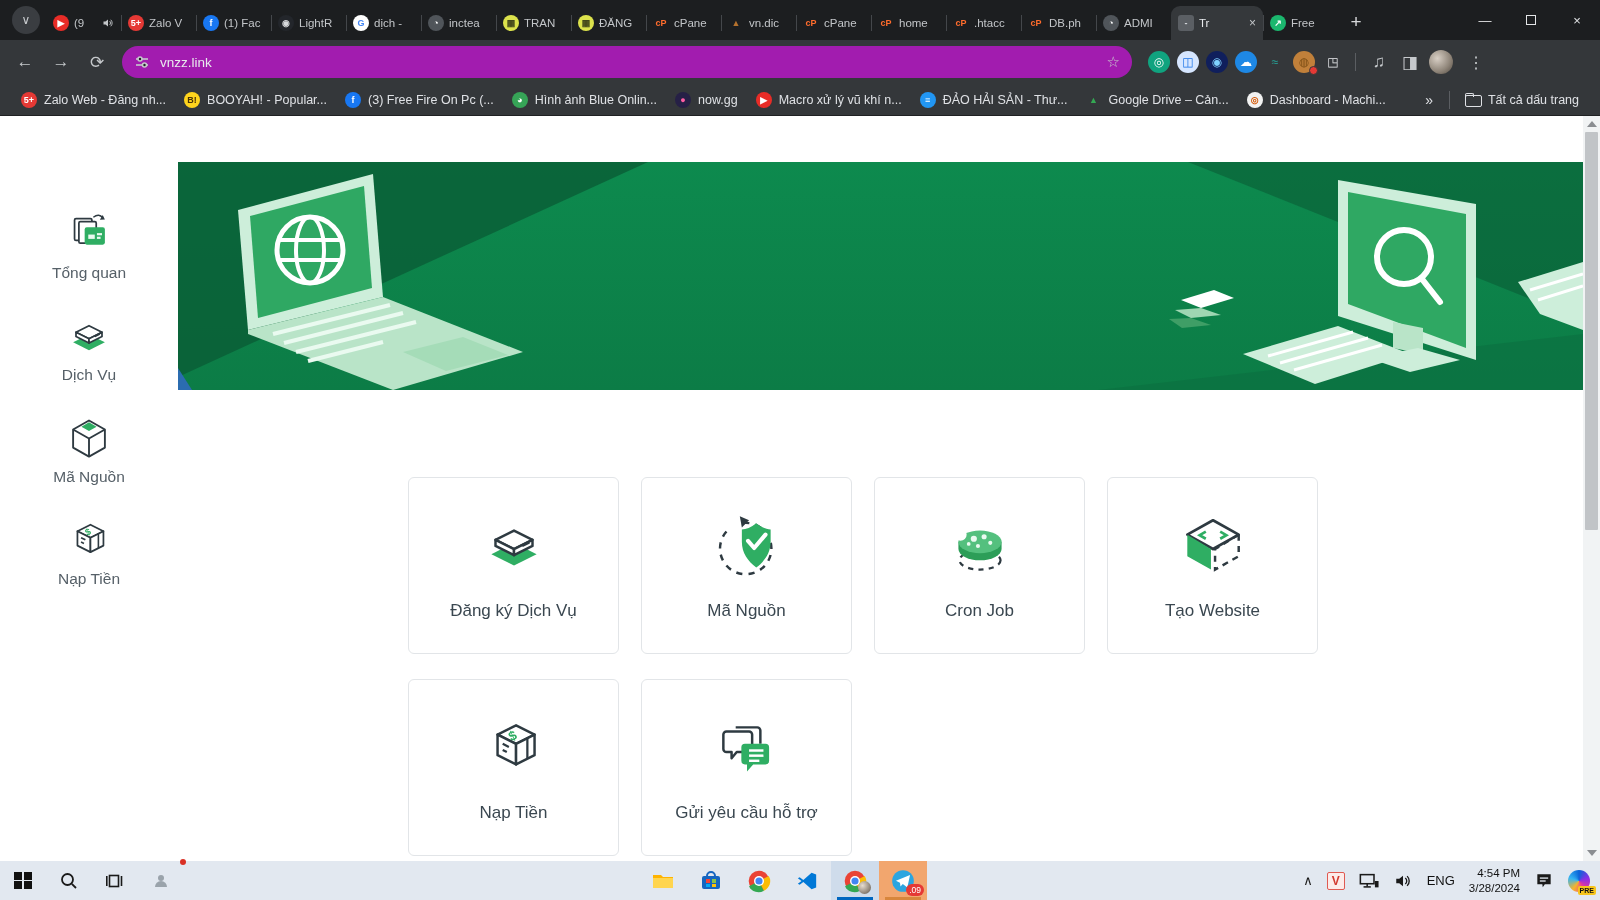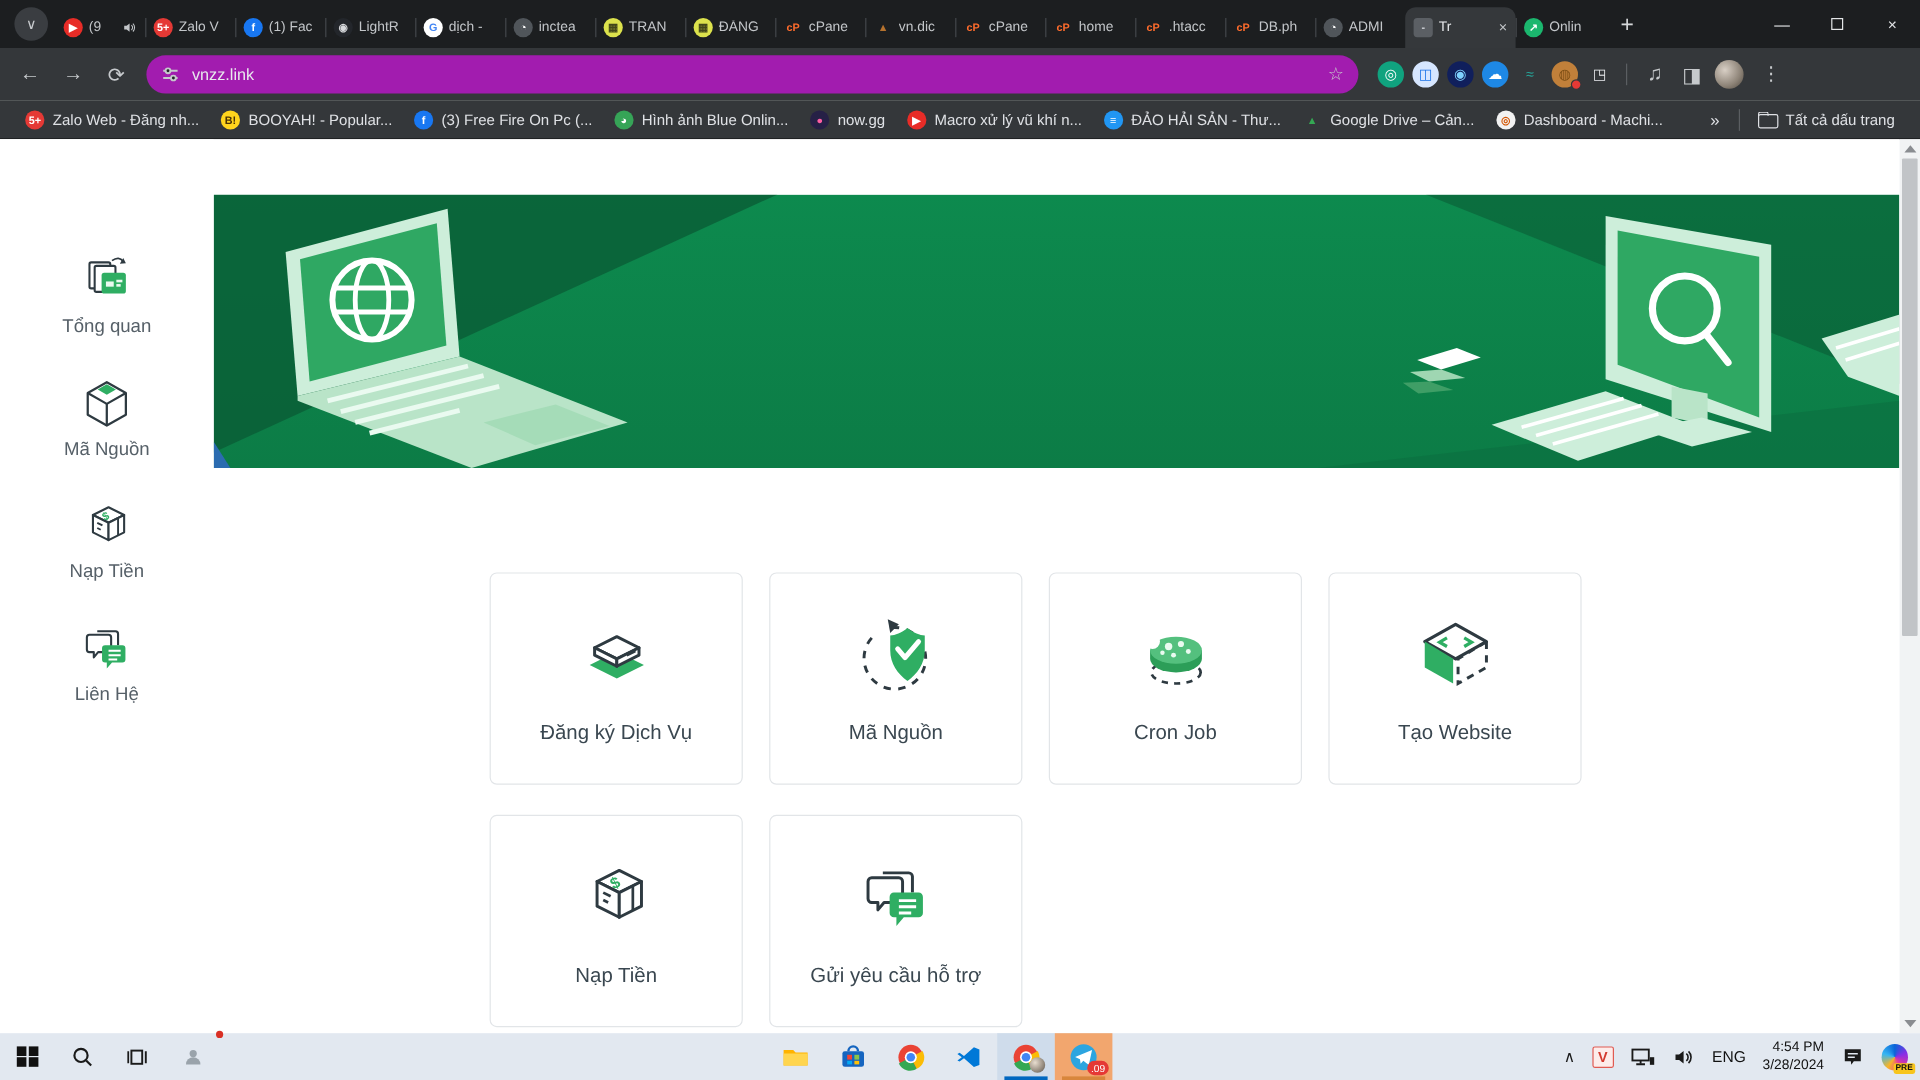--- a/index.html
+++ b/index.html
@@ -254,21 +254,21 @@
         <span class="fav" style="background: rgb(80, 85, 90); color: rgb(255, 255, 255);">◔</span>
         <span class="tt">ADMI</span>
       </div>
     <div class="tab active">
       <span class="fav" style="border-radius: 3px; background: rgb(91, 95, 100); color: rgb(211, 214, 218);">-</span>
       <span class="tt">Tr</span>
       <span class="tab-close">×</span>
     </div>
     <div class="tab">
         <span class="fav" style="background: rgb(27, 183, 110); color: rgb(255, 255, 255);">↗</span>
-        <span class="tt">Onlin</span>
+        <span class="tt">Free</span>
       </div>
   </div>
   <div class="newtab">+</div>
   <div class="wincontrols">
     <div class="winbtn">—</div>
     <div class="winbtn">
         <span class="maxbox"></span>
       </div>
     <div class="winbtn">×</div>
   </div>
@@ -354,35 +354,35 @@
 
   <div class="sidebar">
     <div class="side-item">
       <svg>
           <use href="#sym-overview"></use>
         </svg>
       <span class="side-label">Tổng quan</span>
     </div>
     <div class="side-item">
       <svg>
+          <use href="#sym-service"></use>
+        </svg>
+      <span class="side-label">Dịch Vụ</span>
+    </div>
+    <div class="side-item">
+      <svg>
           <use href="#sym-cube"></use>
         </svg>
       <span class="side-label">Mã Nguồn</span>
     </div>
     <div class="side-item">
       <svg>
           <use href="#sym-money"></use>
         </svg>
       <span class="side-label">Nạp Tiền</span>
-    </div>
-    <div class="side-item">
-      <svg>
-          <use href="#sym-chat"></use>
-        </svg>
-      <span class="side-label">Liên Hệ</span>
     </div>
   </div>
 
 
   <div class="banner">
     <svg viewBox="0 0 1405 228" preserveAspectRatio="none">
       <defs>
         <linearGradient id="bgrad" x1="0" y1="0" x2="0" y2="1">
           <stop offset="0" stop-color="#0d8a4e"></stop>
             <stop offset="1" stop-color="#0c7c46"></stop>

